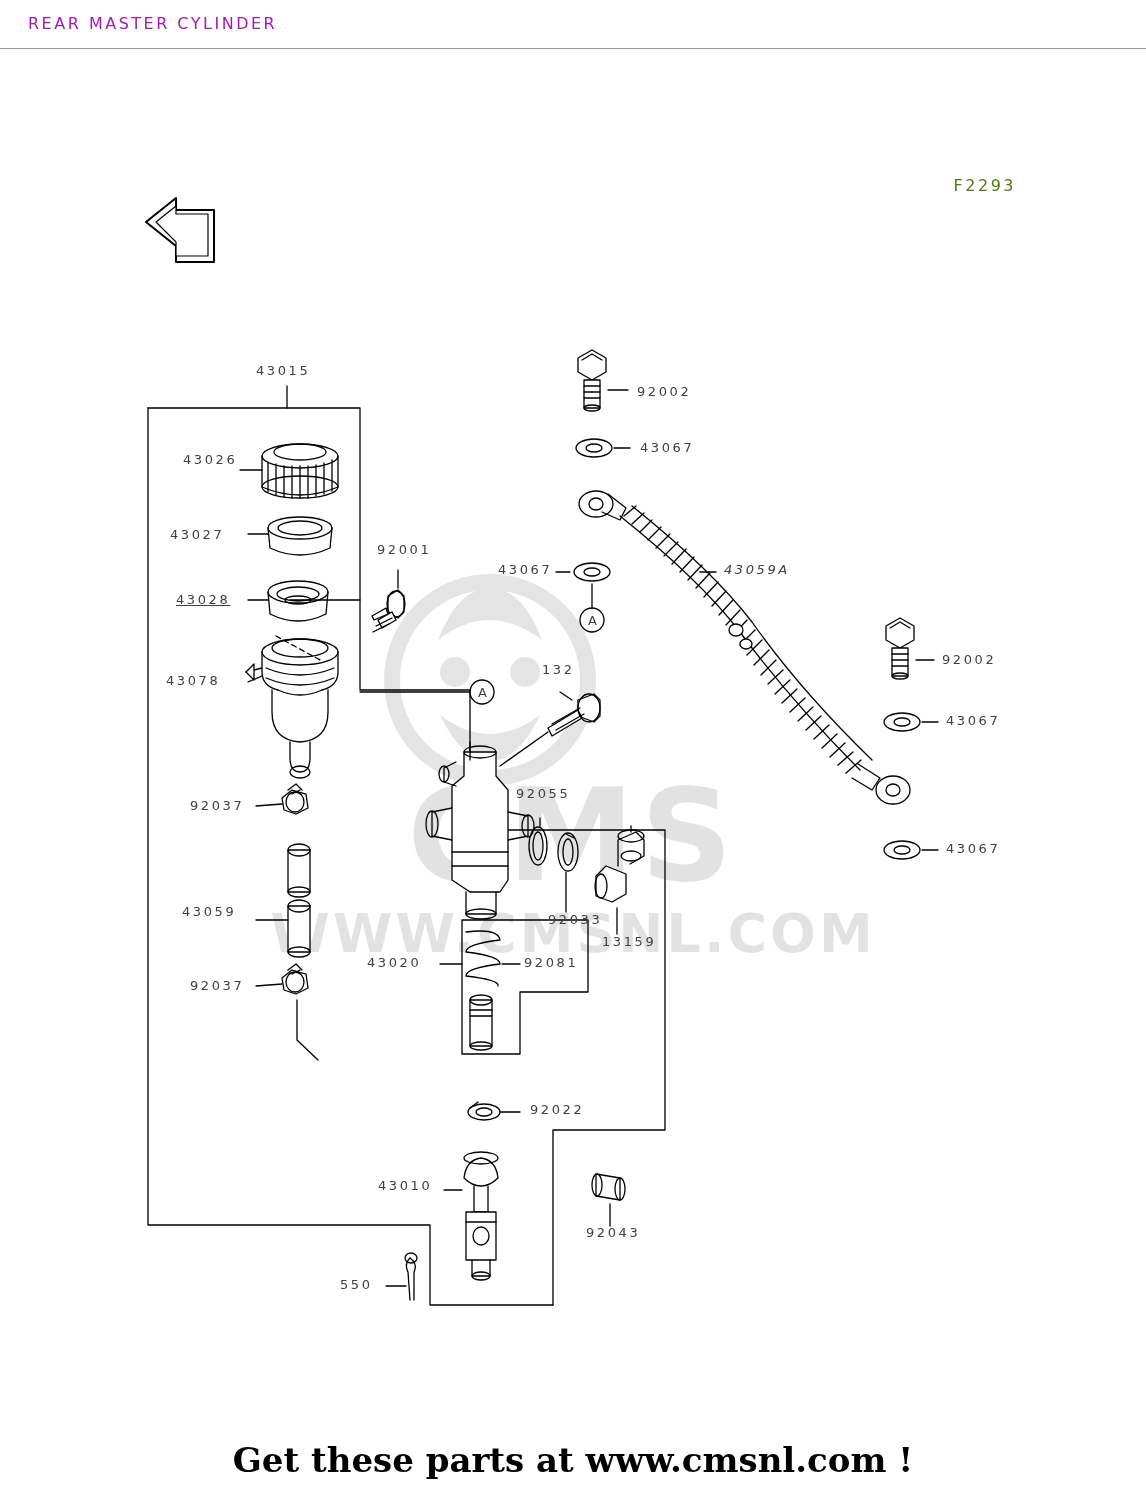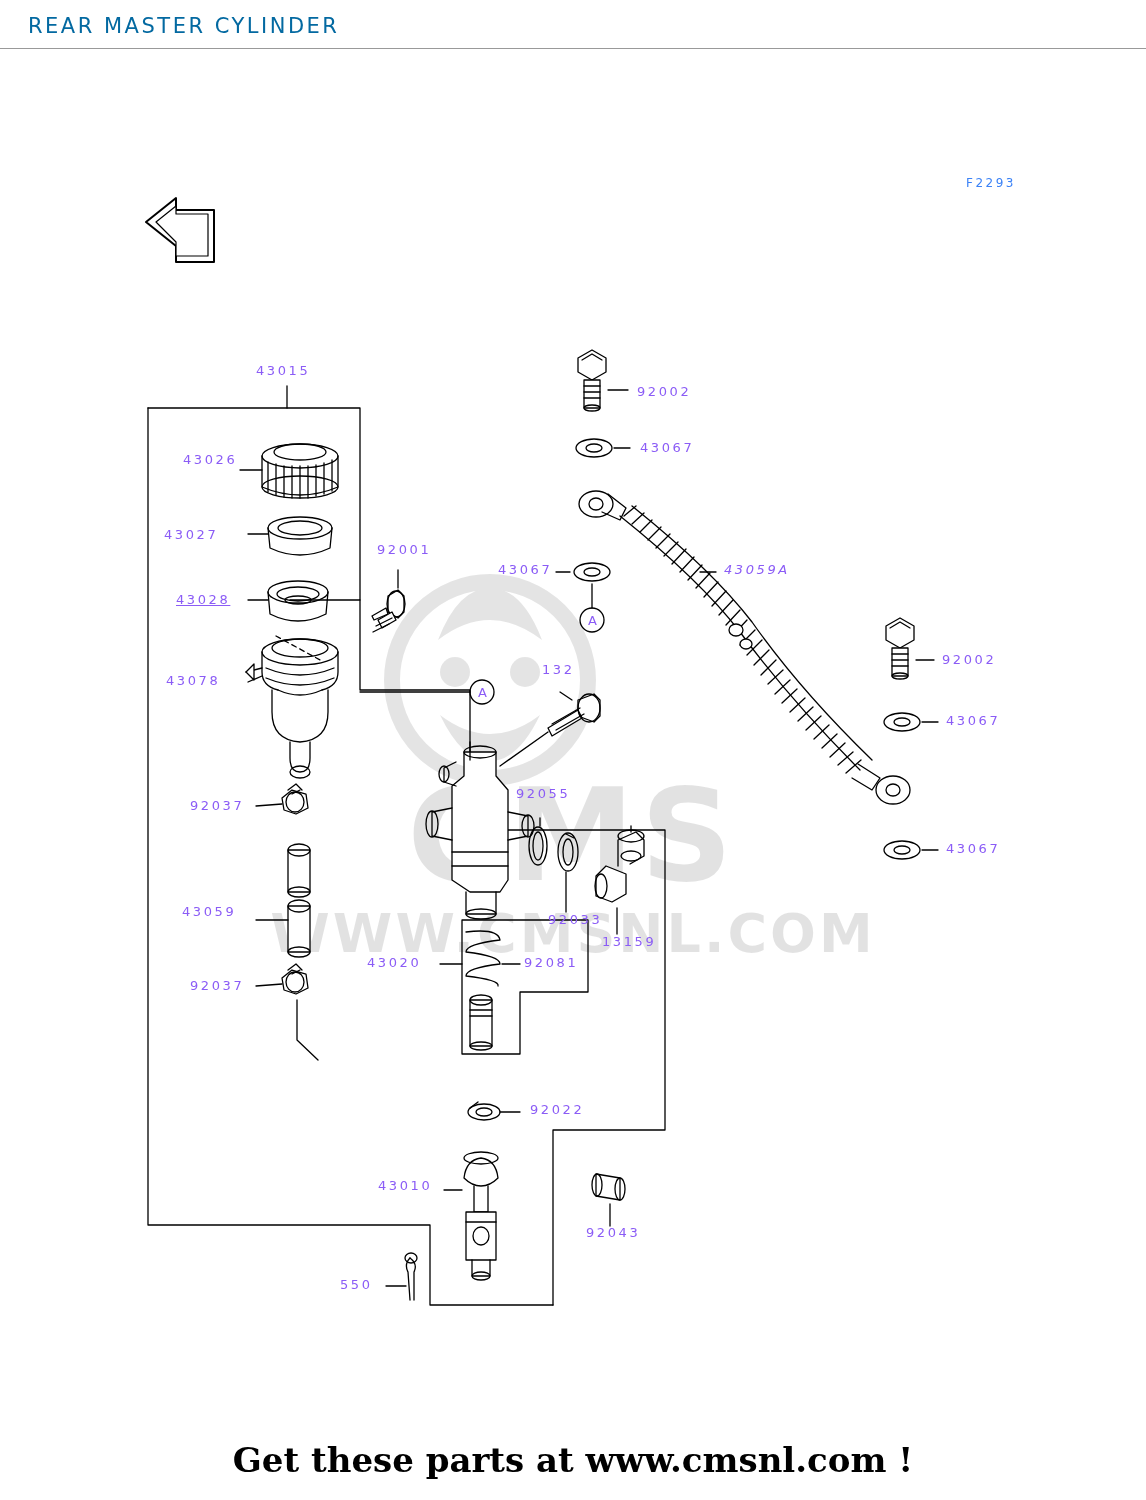--- a/index.html
+++ b/index.html
@@ -13,41 +13,41 @@
     position: relative;
     font-family: "DejaVu Sans", sans-serif;
     color: #000;
     overflow: hidden;
   }
   
   #page-title {
     position: absolute;
     left: 28px;
     top: 14px;
-    font-size: 21px;
+    font-size: 16px;
     letter-spacing: 2.5px;
-    color: #0369a1;
+    color: #a21caf;
     font-family: "DejaVu Sans", sans-serif;
   }
   #title-rule {
     position: absolute;
     left: 0;
     top: 48px;
     width: 1146px;
     height: 1px;
     background: #999;
   }
   
   #figure-code {
     position: absolute;
     right: 130px;
     top: 176px;
-    font-size: 12px;
+    font-size: 16px;
     letter-spacing: 2.5px;
-    color: #3b82f6;
+    color: #4d7c0f;
     text-align: center;
   }
   
   #footer-text {
     position: absolute;
     left: 0;
     top: 1440px;
     width: 1146px;
     text-align: center;
     font-size: 34px;
@@ -69,21 +69,21 @@
     position: absolute;
     left: 0;
     top: 0;
     width: 1146px;
     height: 1500px;
   }
   .lbl {
     position: absolute;
     font-size: 13px;
     letter-spacing: 2.6px;
-    color: #8b5cf6;
+    color: #404040;
     white-space: nowrap;
     font-family: "DejaVu Sans", sans-serif;
   }
 </style>
 </head>
 <body>
 
 <div id="page-title">REAR MASTER CYLINDER</div>
 <div id="title-rule"></div>
 
@@ -355,21 +355,21 @@
     <path d="M922 850 L938 850" stroke="#000"></path>
 
     <circle cx="592" cy="620" r="12"></circle>
     <circle cx="482" cy="692" r="12"></circle>
     <path d="M470 692 L360 692" stroke="#000"></path>
   </g>
 </svg>
 
 <div class="lbl" style="left:256px; top:363px;">43015</div>
 <div class="lbl" style="left:183px; top:452px;">43026</div>
-<div class="lbl" style="left:164px; top:527px;">43027</div>
+<div class="lbl" style="left:170px; top:527px;">43027</div>
 <div class="lbl" style="left:176px; top:592px;text-decoration:underline;">43028</div>
 <div class="lbl" style="left:166px; top:673px;">43078</div>
 <div class="lbl" style="left:377px; top:542px;">92001</div>
 <div class="lbl" style="left:637px; top:384px;">92002</div>
 <div class="lbl" style="left:640px; top:440px;">43067</div>
 <div class="lbl" style="left:498px; top:562px;">43067</div>
 <div class="lbl" style="left:724px; top:562px;font-style:italic;">43059A</div>
 <div class="lbl" style="left:942px; top:652px;">92002</div>
 <div class="lbl" style="left:946px; top:713px;">43067</div>
 <div class="lbl" style="left:946px; top:841px;">43067</div>

